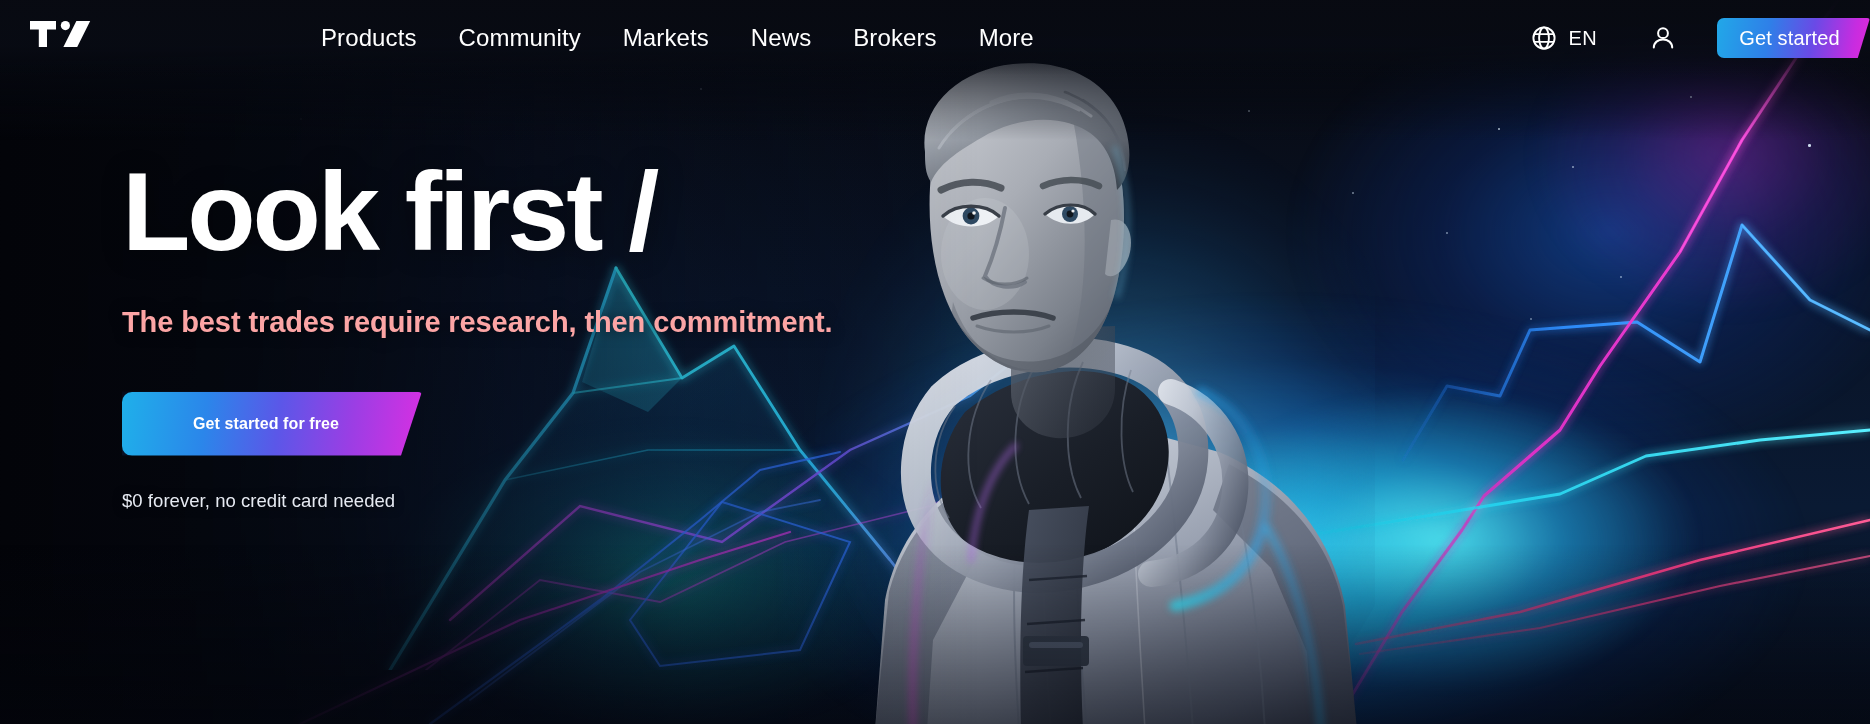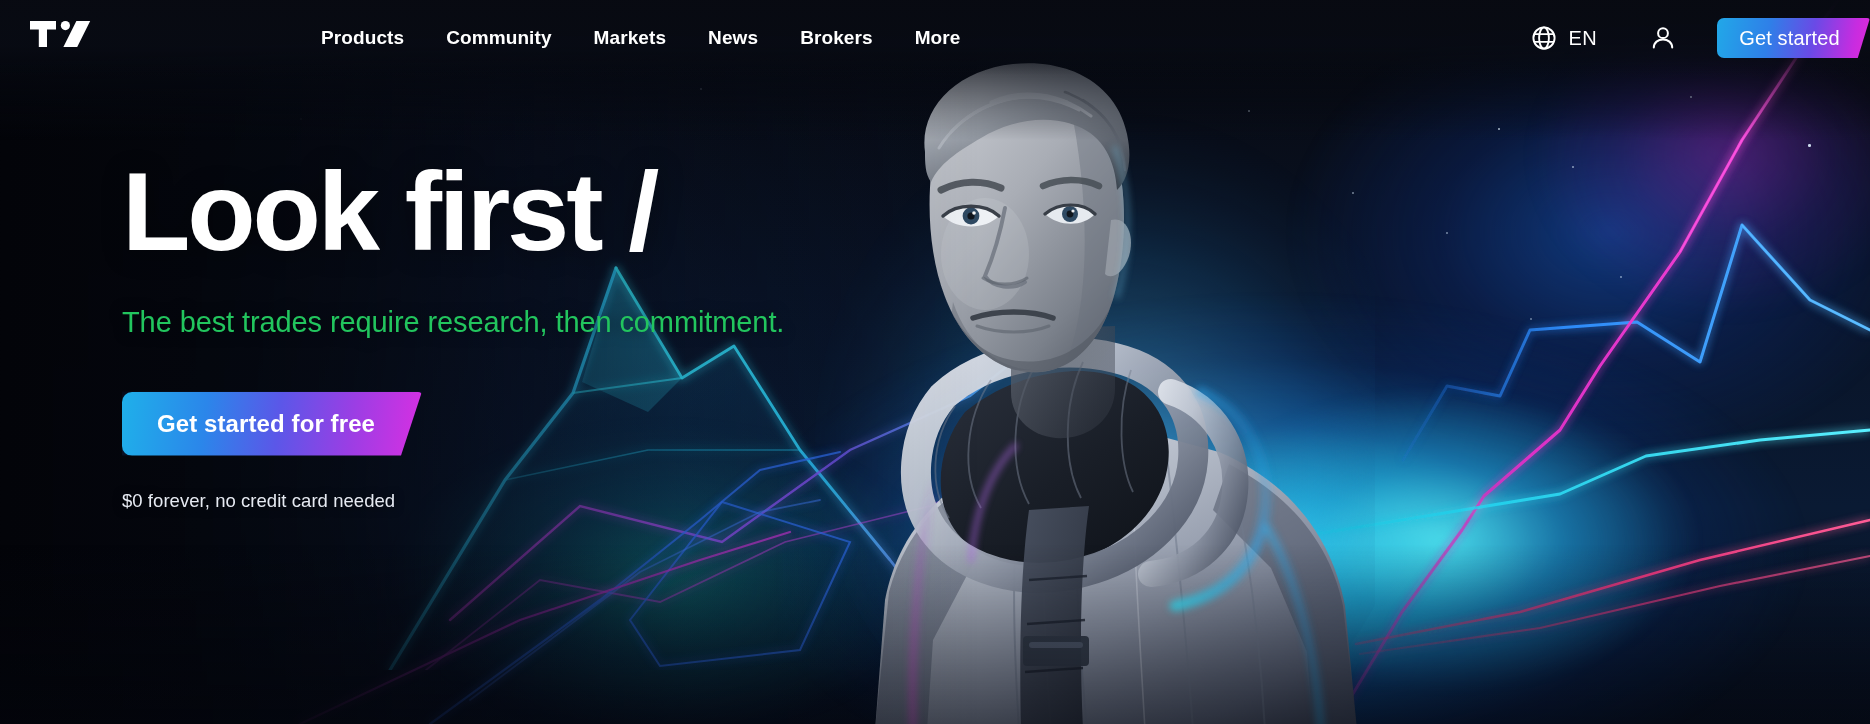--- a/index.html
+++ b/index.html
@@ -117,23 +117,23 @@
   .logo {
     margin-left:30px; width:64px; height:34px;
     display:flex; align-items:center; cursor:pointer;
   }
   .nav-links {
     display:flex; align-items:center;
     margin-left:206px;
     gap:0px;
   }
   .nav-link {
-    font-size:19px; color:#fff; letter-spacing:.1px;
+    font-size:24px; color:#fff; letter-spacing:.1px;
     padding:8px 21px; cursor:pointer; white-space:nowrap;
-    text-decoration:none; font-weight:700;
+    text-decoration:none; font-weight:400;
   }
 
   .nav-right {
     margin-left:auto; display:flex; align-items:center; height:100%;
     padding-right:0px;
     gap:8px;
   }
   .lang {
     display:flex; align-items:center; gap:11px;
     cursor:pointer; padding:6px 10px; margin-right:26px;
@@ -170,41 +170,41 @@
     font-weight:700;
     letter-spacing:-3.2px;
     color:#fff;
     text-shadow:0 2px 26px rgba(0,0,0,.42);
   }
   .headline .l2 { display:block; }
 
   .subhead {
     margin-top:40px;
     font-size:29px;
-    font-weight:400;
-    color:#22c55e;
+    font-weight:700;
+    color:#fca5a5;
     letter-spacing:-.1px;
     text-shadow:0 1px 14px rgba(0,0,0,.55);
   }
 
   .cta-hero {
     position:relative; margin-top:53px;
     width:300px; height:64px; cursor:pointer;
     border:none; background:transparent; padding:0;
     display:flex; align-items:center; justify-content:center;
   }
   .cta-hero .shape {
     position:absolute; inset:0;
     background:linear-gradient(97deg,#1fb0ea 0%,#2b86ea 28%,#5b57e8 52%,#9b3ee4 76%,#d92fe2 100%);
     border-radius:10px 4px 4px 10px;
     clip-path:polygon(0 0, 100% 0, 93% 100%, 0 100%);
     box-shadow:0 6px 30px rgba(60,110,230,.32);
   }
   .cta-hero .label {
-    position:relative; z-index:2; font-size:24px; font-weight:700;
+    position:relative; z-index:2; font-size:16px; font-weight:700;
     color:#fff; letter-spacing:.1px; padding-right:12px;
   }
 
   .fineprint {
     margin-top:34px; font-size:18.5px; color:#e6eaf2;
     letter-spacing:.05px; text-shadow:0 1px 10px rgba(0,0,0,.6);
   }
 </style>
 </head>
 <body>

